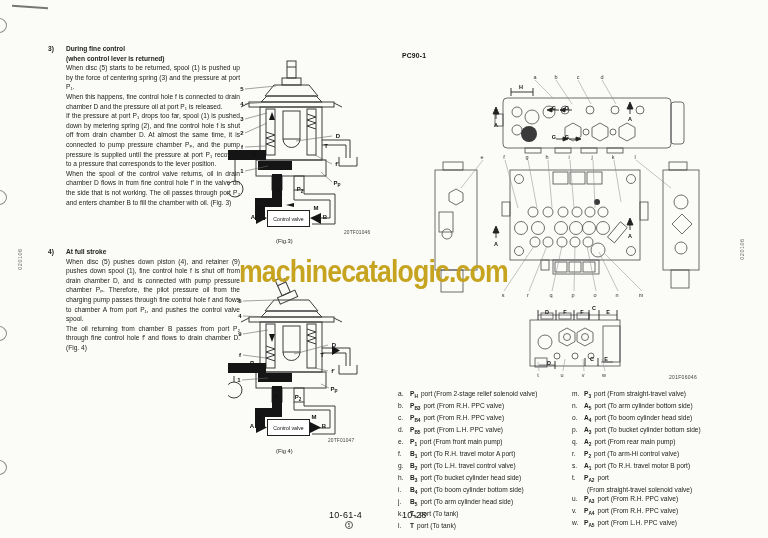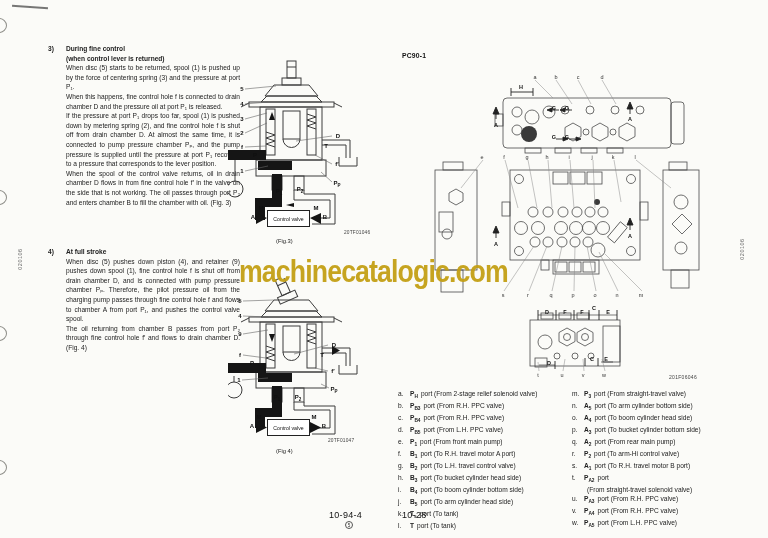--- a/index.html
+++ b/index.html
@@ -544,17 +544,17 @@
         <span class="pp">P<sub>A4</sub></span>
         <span class="pd">port (From R.H. PPC valve)</span>
       </div>
       <div class="port-row">
         <span class="pl">w.</span>
         <span class="pp">P<sub>A5</sub></span>
         <span class="pd">port (From L.H. PPC valve)</span>
       </div>
     </div>
 
-  <div class="pagenum" style="left:329px;top:510px">10-94-4</div>
+  <div class="pagenum" style="left:329px;top:510px">10-61-4</div>
   <div class="circ5" style="left:345px;top:521px">5</div>
   <div class="pagenum" style="left:402px;top:510px">10-28</div>
 
 </div>
 
 </body></html>

